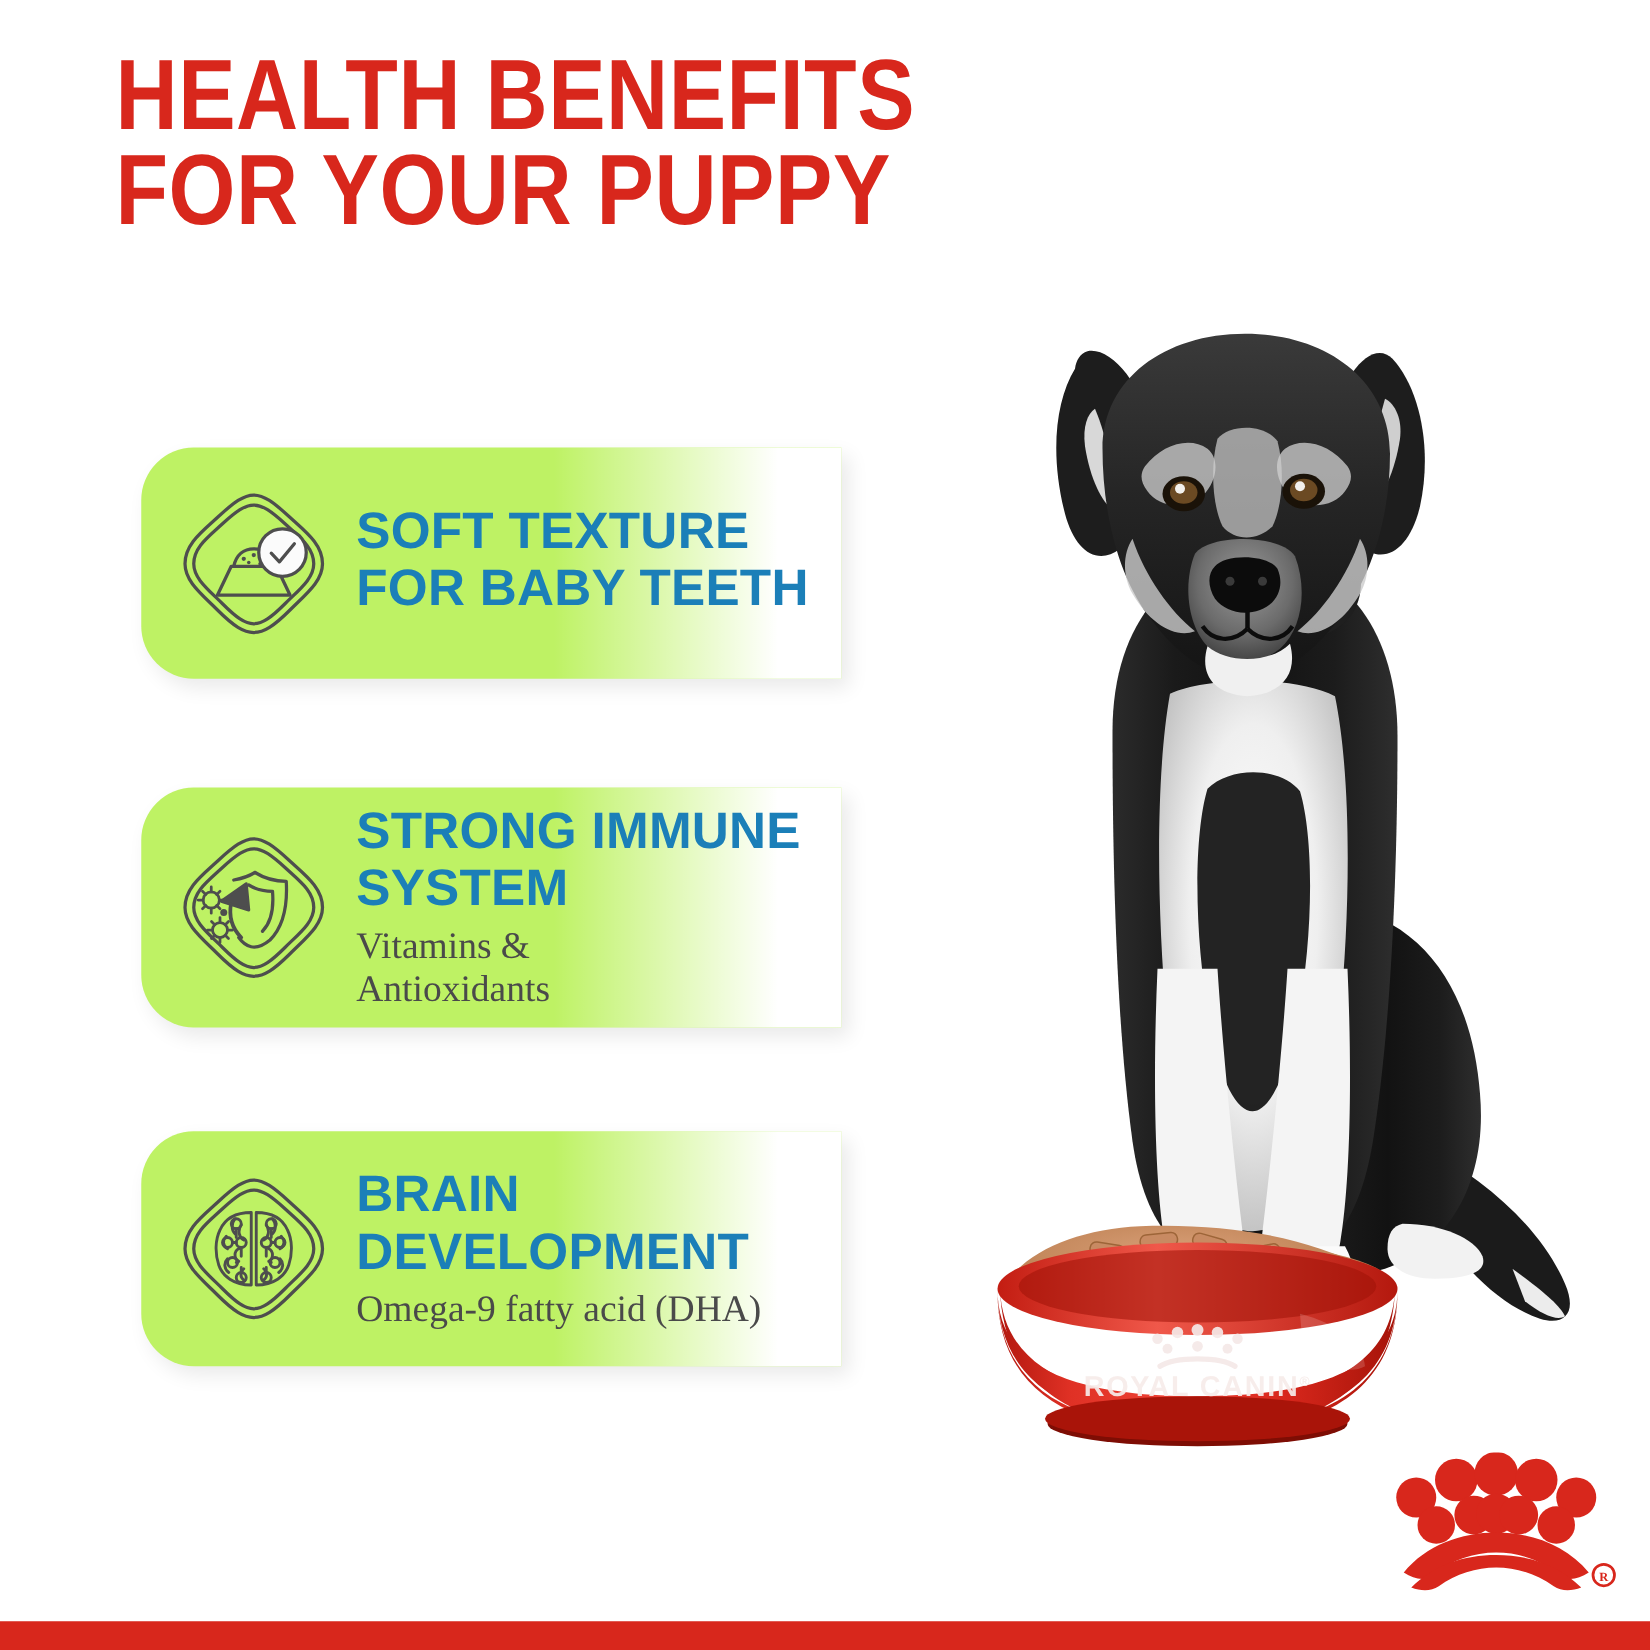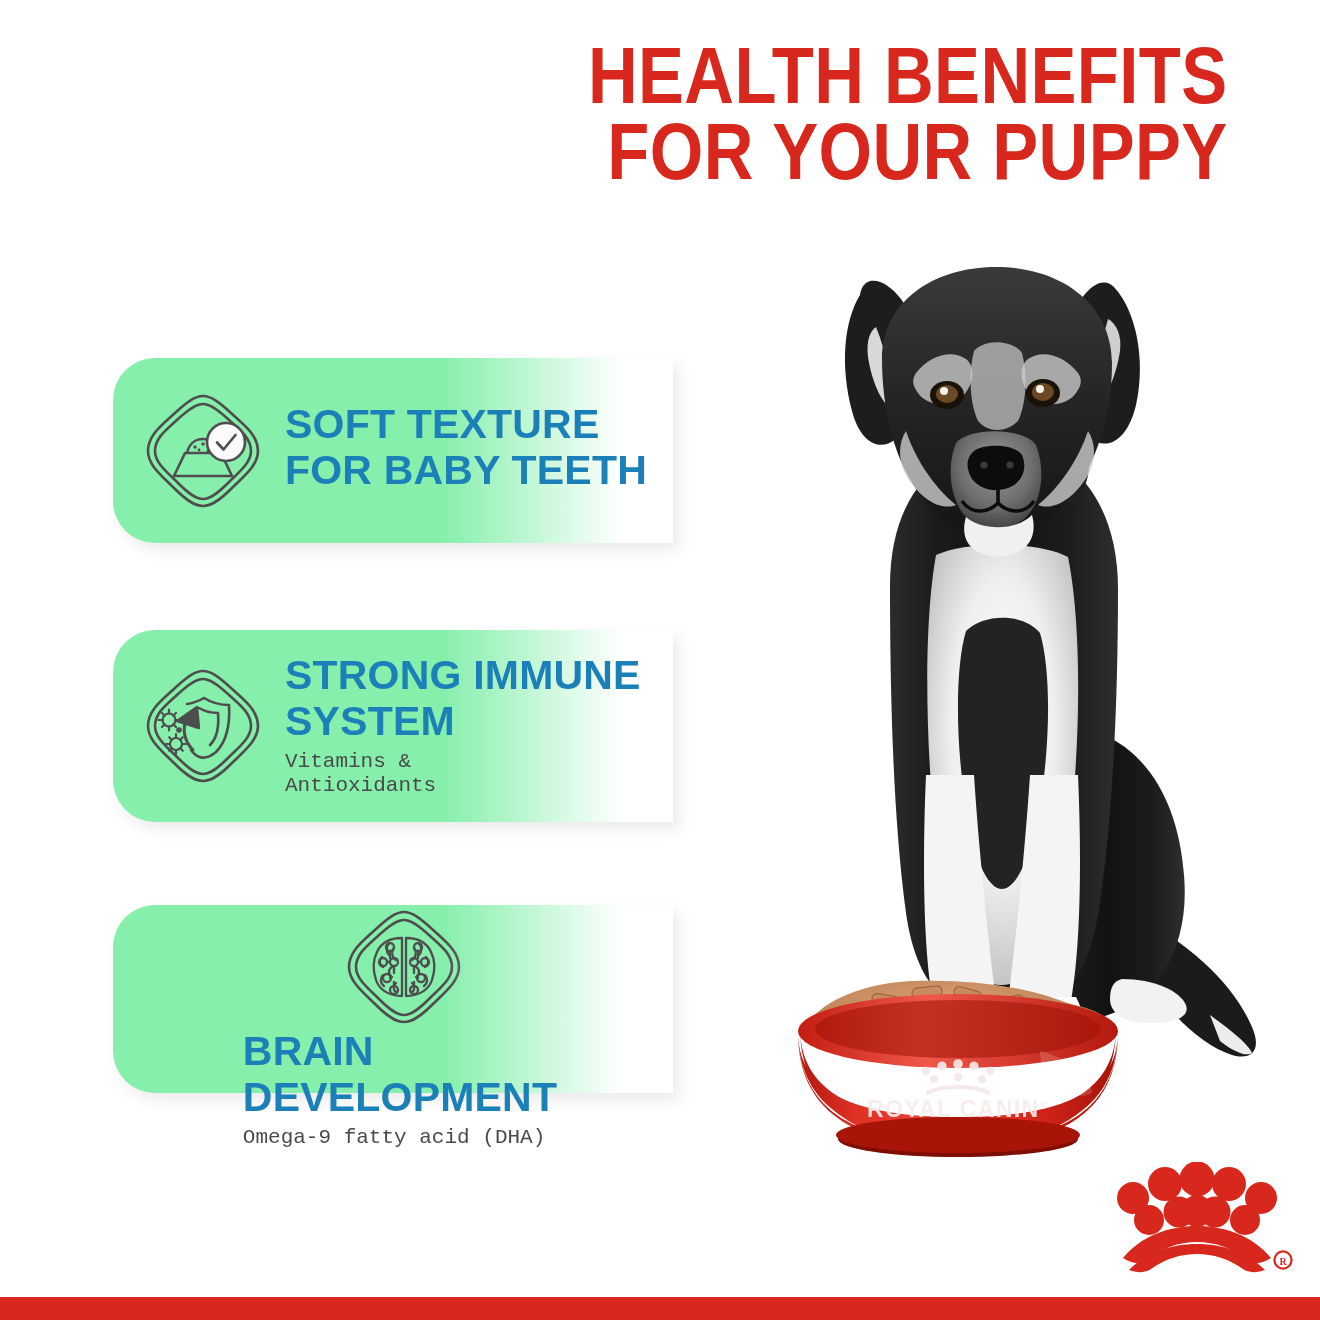--- a/index.html
+++ b/index.html
@@ -17,57 +17,57 @@
     width:1320px; height:1320px;
     background:#ffffff;
     overflow:hidden;
   }
 
   
   .title-block {
     position:absolute;
     left:0; top:38px;
     width:1320px;
-    text-align:right;
+    text-align:left;
     line-height:0.95;
   }
   .title-line {
     display:block;
     color:#D8271C;
     font-family:"Liberation Sans Narrow","Liberation Sans", sans-serif;
     font-weight:bold;
     font-size:80px;
     letter-spacing:0.5px;
     transform:scaleX(0.86);
     transform-origin:center center;
     white-space:nowrap;
   }
 
   
   .card {
     position:absolute;
     left:113px;
     width:560px;
-    background:#86efac;
+    background:#bef264;
     border-radius:42px 0 0 42px;
     box-shadow:6px 7px 16px rgba(0,0,0,0.085);
     display:flex;
     align-items:center;
   }
   .card::after{
     content:"";
     position:absolute;
     right:0; top:0; bottom:0;
     width:230px;
     background:linear-gradient(to right, rgba(251,251,251,0) 0%, #ffffff 78%);
     pointer-events:none;
   }
   #card-0 { top:358px;  height:185px; }
   #card-1 { top:630px;  height:192px;justify-content:space-between; }
-  #card-2 { top:905px;  height:188px;flex-direction:column; }
+  #card-2 { top:905px;  height:188px; }
 
   .card-icon {
     flex:0 0 auto;
     width:136px;
     margin-left:22px;
     display:flex;
     align-items:center;
     justify-content:center;
   }
   .card-icon svg { display:block; }
@@ -82,23 +82,23 @@
     color:#1B7FB8;
     font-family:"Liberation Sans Narrow","Liberation Sans", sans-serif;
     font-weight:bold;
     font-size:41px;
     line-height:1.12;
     letter-spacing:0.2px;
     white-space:pre-line;
   }
   .card-sub {
     color:#4A4A4A;
-    font-family:Liberation Mono, monospace;
+    font-family:Liberation Serif, serif;
     font-weight:normal;
-    font-size:21px;
+    font-size:30px;
     line-height:1.18;
     margin-top:5px;
     white-space:pre-line;
   }
 
   
   #photo {
     position:absolute;
     left:740px;
     top:255px;

